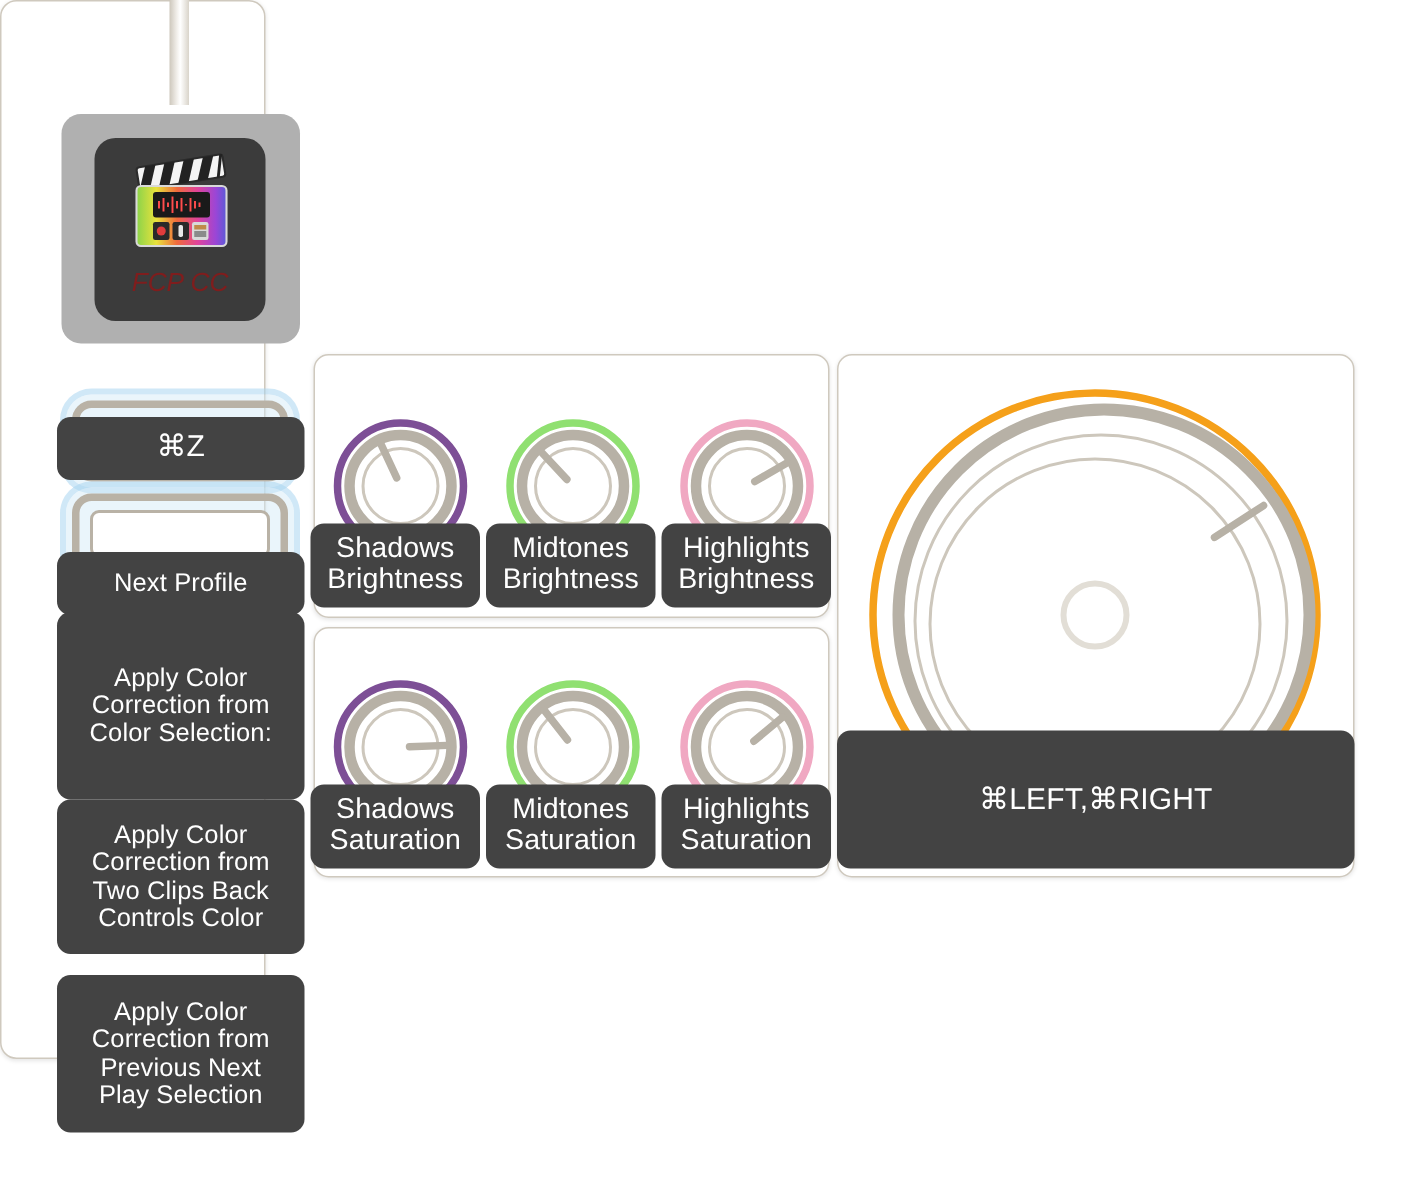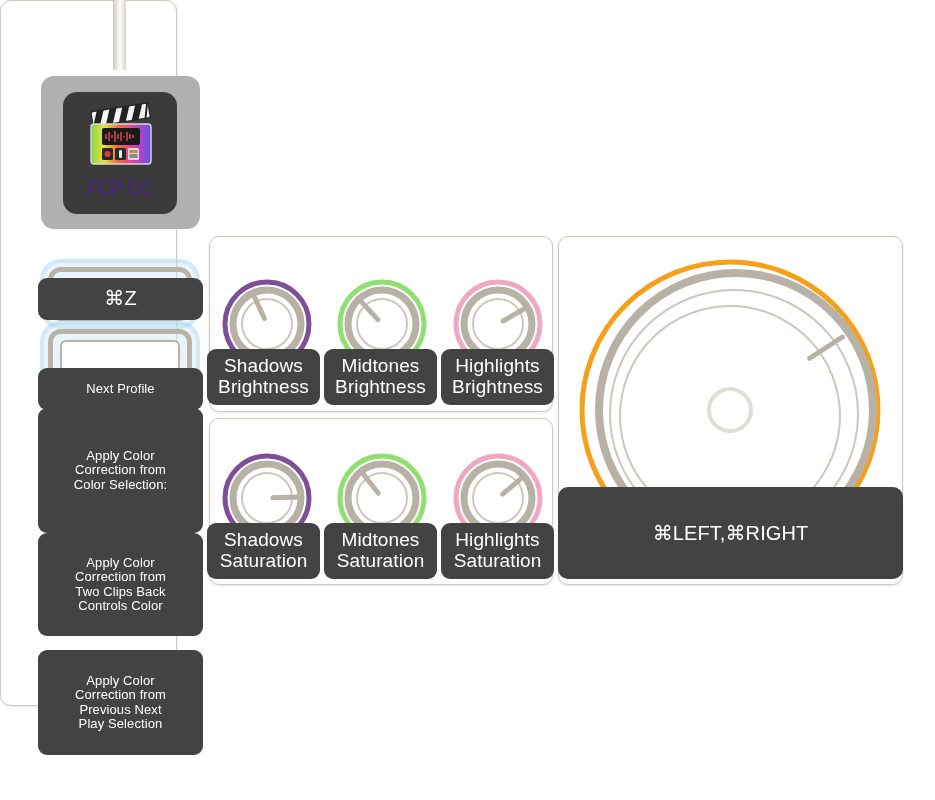--- a/index.html
+++ b/index.html
@@ -73,22 +73,23 @@
   #app-icon-box {
     left: 63px; top: 92px;
     width: 114px; height: 122px;
     background: #3b3b3b;
     border-radius: 14px;
   }
   #app-label {
     left: 63px; top: 178px;
     width: 114px;
     text-align: center;
-    color: #4c1d95;
+    color: #7f1d1d;
     font-size: 17.5px;
+    font-style: italic;
   }
 
   
   #fcp-glyph { left: 78px; top: 101px; width: 84px; height: 72px; }
 
   
   .btn-outline {
     position: absolute;
     border: 5px solid #b9b2a6;
     border-radius: 13px;
@@ -130,21 +131,21 @@
     left: 8px; top: 7px; right: 8px; bottom: 7px;
     border-radius: 8px;
     background: #9a9a9a;
     box-sizing: border-box;
   }
 
   
   .side-plate {
     left: 38px;
     width: 165px;
-    font-size: 13px;
+    font-size: 17px;
   }
 
   
   .knob { position: absolute; }
 
   
   #wheel { position: absolute; left: 575px; top: 255px; width: 310px; height: 310px; }
 </style>
 </head>
 <body>
@@ -320,15 +321,15 @@
 
 <svg id="wheel" viewBox="0 0 310 310">
     <circle cx="155" cy="155" r="148" fill="none" stroke="#f5a01a" stroke-width="5"></circle>
     <circle cx="161" cy="155" r="137" fill="none" stroke="#b7b1a6" stroke-width="8"></circle>
     <circle cx="159" cy="159" r="124" fill="none" stroke="#cdc7bc" stroke-width="2"></circle>
     <circle cx="155" cy="161" r="110" fill="none" stroke="#cdc7bc" stroke-width="2"></circle>
     <circle cx="155" cy="155" r="21" fill="none" stroke="#e2ded6" stroke-width="4"></circle>
     <line x1="234.67370395481527" y1="103.25929167357242" x2="267.3818561046868" y2="82.01836930798638" stroke="#b7b1a6" stroke-width="5" stroke-linecap="round"></line>
   </svg>
 
-<div class="plate" style="left:558px; top:487px; width:345px; height:92px; font-size:20px; line-height:1.22;border-radius:10px;">
+<div class="plate" style="left:558px; top:487px; width:345px; height:92px; font-size:20px; line-height:1.22;">
   <span>⌘LEFT,⌘RIGHT</span>
 </div>
 
 </body></html>

